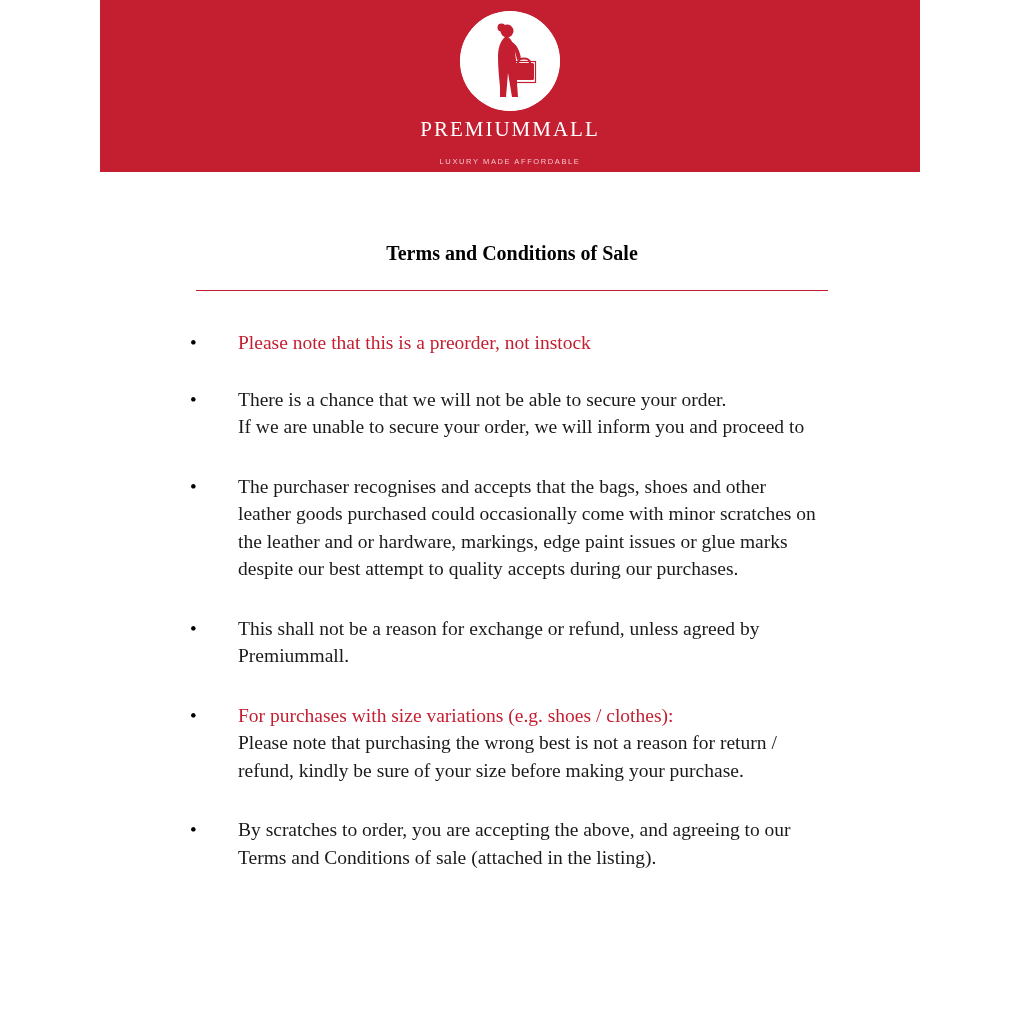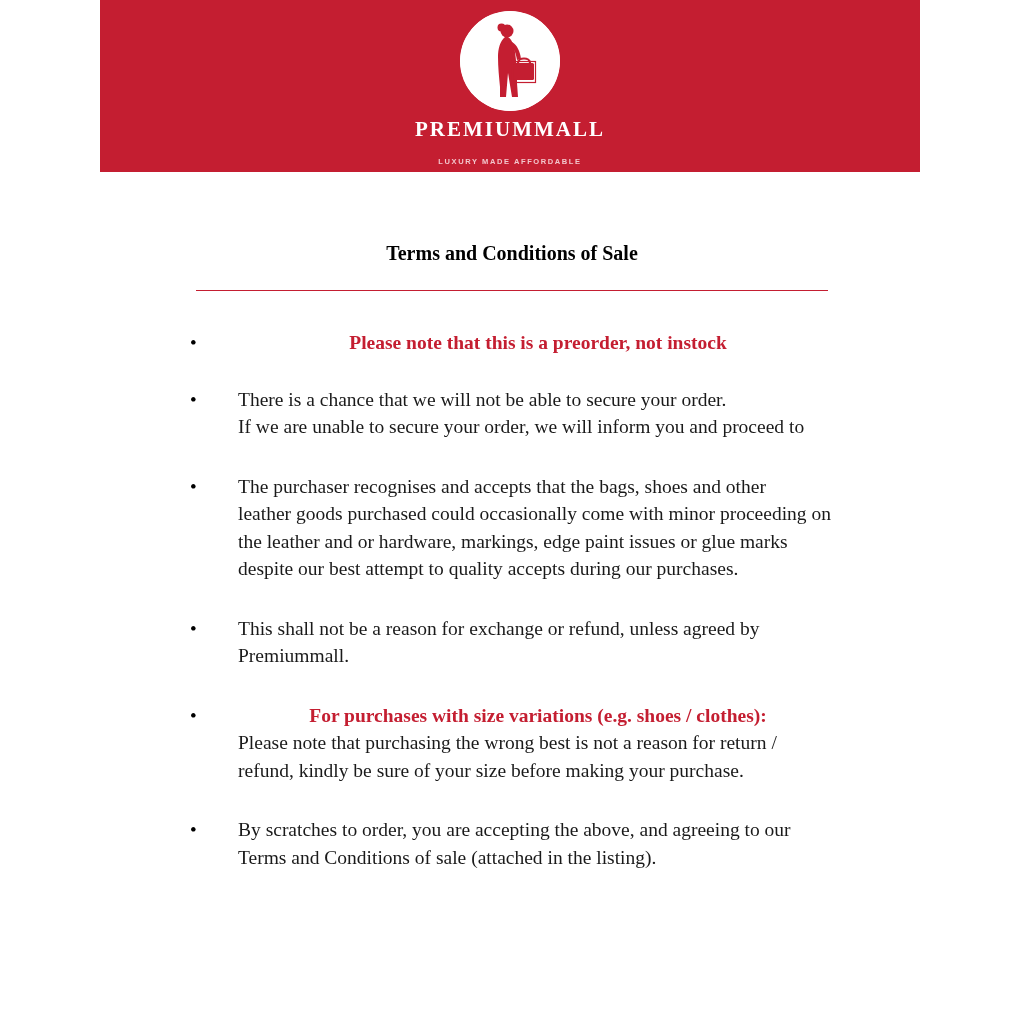--- a/index.html
+++ b/index.html
@@ -32,21 +32,20 @@
     display: flex;
     align-items: center;
     justify-content: center;
   }
   .logo-wrap {
     display: flex;
     flex-direction: column;
     align-items: center;
     justify-content: center;
     margin-top: 4px;
-    font-weight: bold;
   }
   .logo-circle {
     width: 100px;
     height: 100px;
     border-radius: 50%;
     background: #ffffff;
     position: relative;
     overflow: hidden;
   }
   .logo-circle svg {
@@ -114,22 +113,21 @@
     flex: 1 1 auto;
     font-family: "Liberation Serif", serif;
     font-size: 19.5px;
     line-height: 27.5px;
     color: #1a1a1a;
     max-width: 600px;
   }
   .bullet-body .lead-red {
     display: block;
     color: #c41e31;
-    font-weight: bold;
-    text-align: center;
+    font-weight: normal;
   }
   .bullet-body .line {
     display: block;
   }
   .spacer-0 { margin-bottom: 29px; }
   .spacer-1 { margin-bottom: 32px; }
 </style>
 </head>
 <body>
 
@@ -180,21 +178,21 @@
         <div class="bullet-body">
           <span class="line">There is a chance that we will not be able to secure your order.</span>
           <span class="line">If we are unable to secure your order, we will inform you and proceed to</span>
         </div>
       </div>
 
       <div class="bullet-row spacer-1">
         <div class="bullet-dot">•</div>
         <div class="bullet-body">
           <span class="line">The purchaser recognises and accepts that the bags, shoes and other</span>
-          <span class="line">leather goods purchased could occasionally come with minor proceeding on</span>
+          <span class="line">leather goods purchased could occasionally come with minor scratches on</span>
           <span class="line">the leather and or hardware, markings, edge paint issues or glue marks</span>
           <span class="line">despite our best attempt to quality accepts during our purchases.</span>
         </div>
       </div>
 
       <div class="bullet-row spacer-1">
         <div class="bullet-dot">•</div>
         <div class="bullet-body">
           <span class="line">This shall not be a reason for exchange or refund, unless agreed by</span>
           <span class="line">Premiummall.</span>

